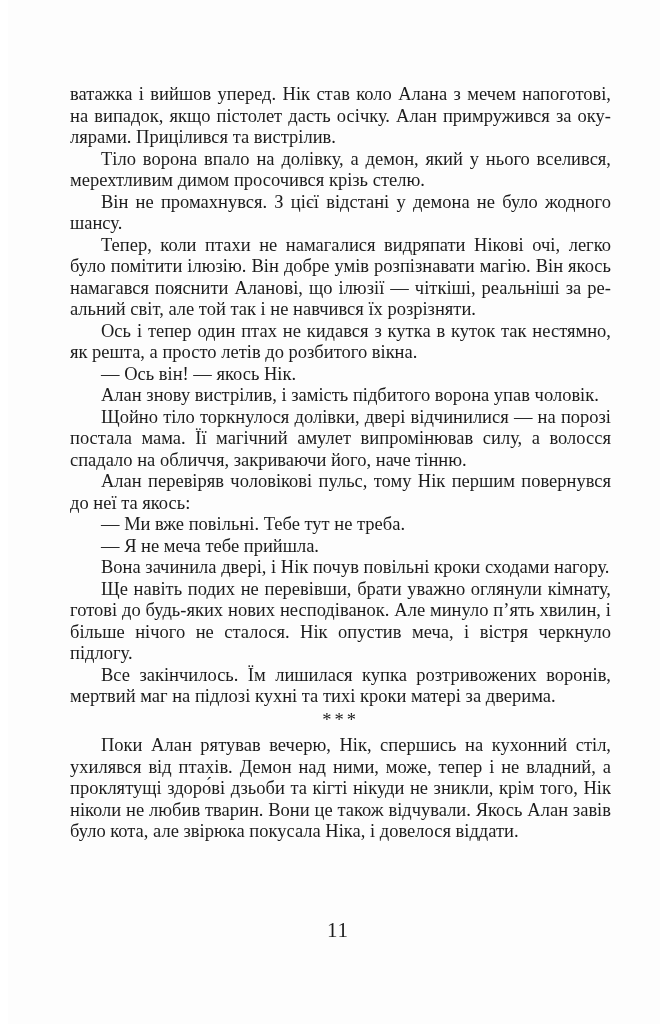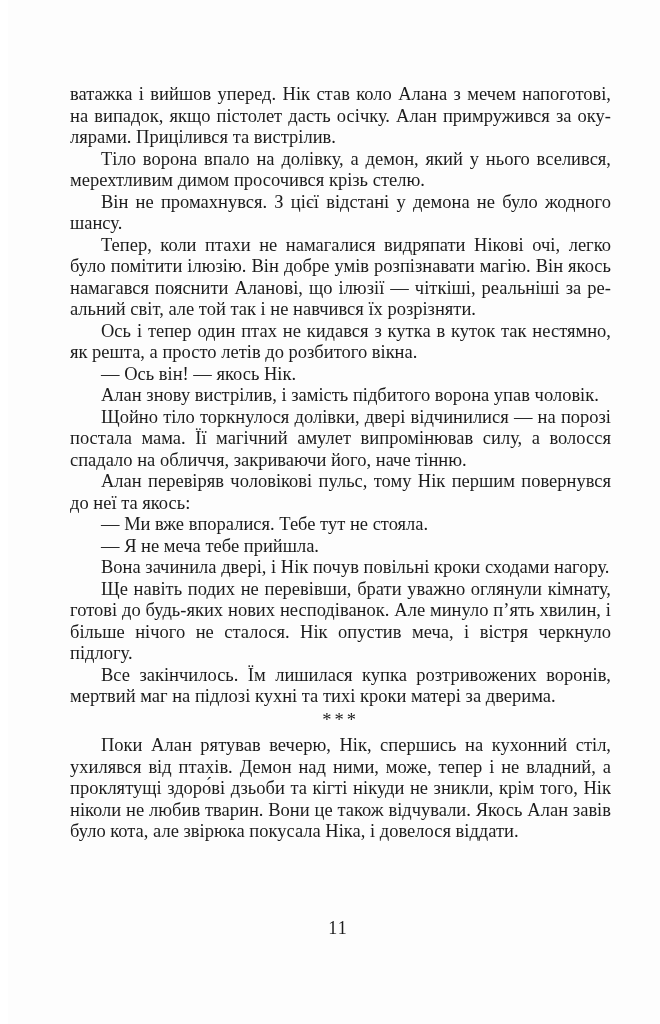--- a/index.html
+++ b/index.html
@@ -48,39 +48,39 @@
     margin: 2px 0 4px 0;
   }
   .page-footer {
     position: absolute;
     left: 0;
     top: 918px;
     width: 660px;
     text-align: center;
   }
   .page-number {
-    font-size: 18px;
+    font-size: 21px;
     letter-spacing: 1px;
   }
 </style>
 </head>
 <body>
 
 <main class="book-page">
   <section class="text-block">
       <p class="para plain">ватажка і вийшов уперед. Нік став коло Алана з мечем напоготові, на випадок, якщо пістолет дасть осічку. Алан примружився за оку­лярами. Прицілився та вистрілив.</p>
       <p class="para indent">Тіло ворона впало на долівку, а демон, який у нього вселився, мерехтливим димом просочився крізь стелю.</p>
       <p class="para indent">Він не промахнувся. З цієї відстані у демона не було жодного шансу.</p>
       <p class="para indent">Тепер, коли птахи не намагалися видряпати Нікові очі, легко було помітити ілюзію. Він добре умів розпізнавати магію. Він якось намагався пояснити Аланові, що ілюзії — чіткіші, реальніші за ре­альний світ, але той так і не навчився їх розрізняти.</p>
       <p class="para indent">Ось і тепер один птах не кидався з кутка в куток так нестямно, як решта, а просто летів до розбитого вікна.</p>
       <p class="para indent">— Ось він! — якось Нік.</p>
       <p class="para indent">Алан знову вистрілив, і замість підбитого ворона упав чоло­вік.</p>
       <p class="para indent">Щойно тіло торкнулося долівки, двері відчинилися — на порозі постала мама. Її магічний амулет випромінював силу, а волосся спадало на обличчя, закриваючи його, наче тінню.</p>
       <p class="para indent">Алан перевіряв чоловікові пульс, тому Нік першим повернувся до неї та якось:</p>
-      <p class="para indent">— Ми вже впоралися. Тебе тут не стояла.</p>
+      <p class="para indent">— Ми вже повільні. Тебе тут не треба.</p>
       <p class="para indent">— Я не меча тебе прийшла.</p>
       <p class="para indent">Вона зачинила двері, і Нік почув повільні кроки сходами на­гору.</p>
       <p class="para indent">Ще навіть подих не перевівши, брати уважно оглянули кімнату, готові до будь-яких нових несподіванок. Але минуло п’ять хвилин, і більше нічого не сталося. Нік опустив меча, і вістря черкнуло підлогу.</p>
       <p class="para indent">Все закінчилось. Їм лишилася купка розтривожених воронів, мертвий маг на підлозі кухні та тихі кроки матері за дверима.</p>
       <p class="para separator">***</p>
       <p class="para indent">Поки Алан рятував вечерю, Нік, спершись на кухонний стіл, ухилявся від птахів. Демон над ними, може, тепер і не владний, а проклятущі здоро́ві дзьоби та кігті нікуди не зникли, крім того, Нік ніколи не любив тварин. Вони це також відчували. Якось Алан завів було кота, але звірюка покусала Ніка, і довелося віддати.</p>
     </section>
   <footer class="page-footer">
     <span class="page-number">11</span>
   </footer>

